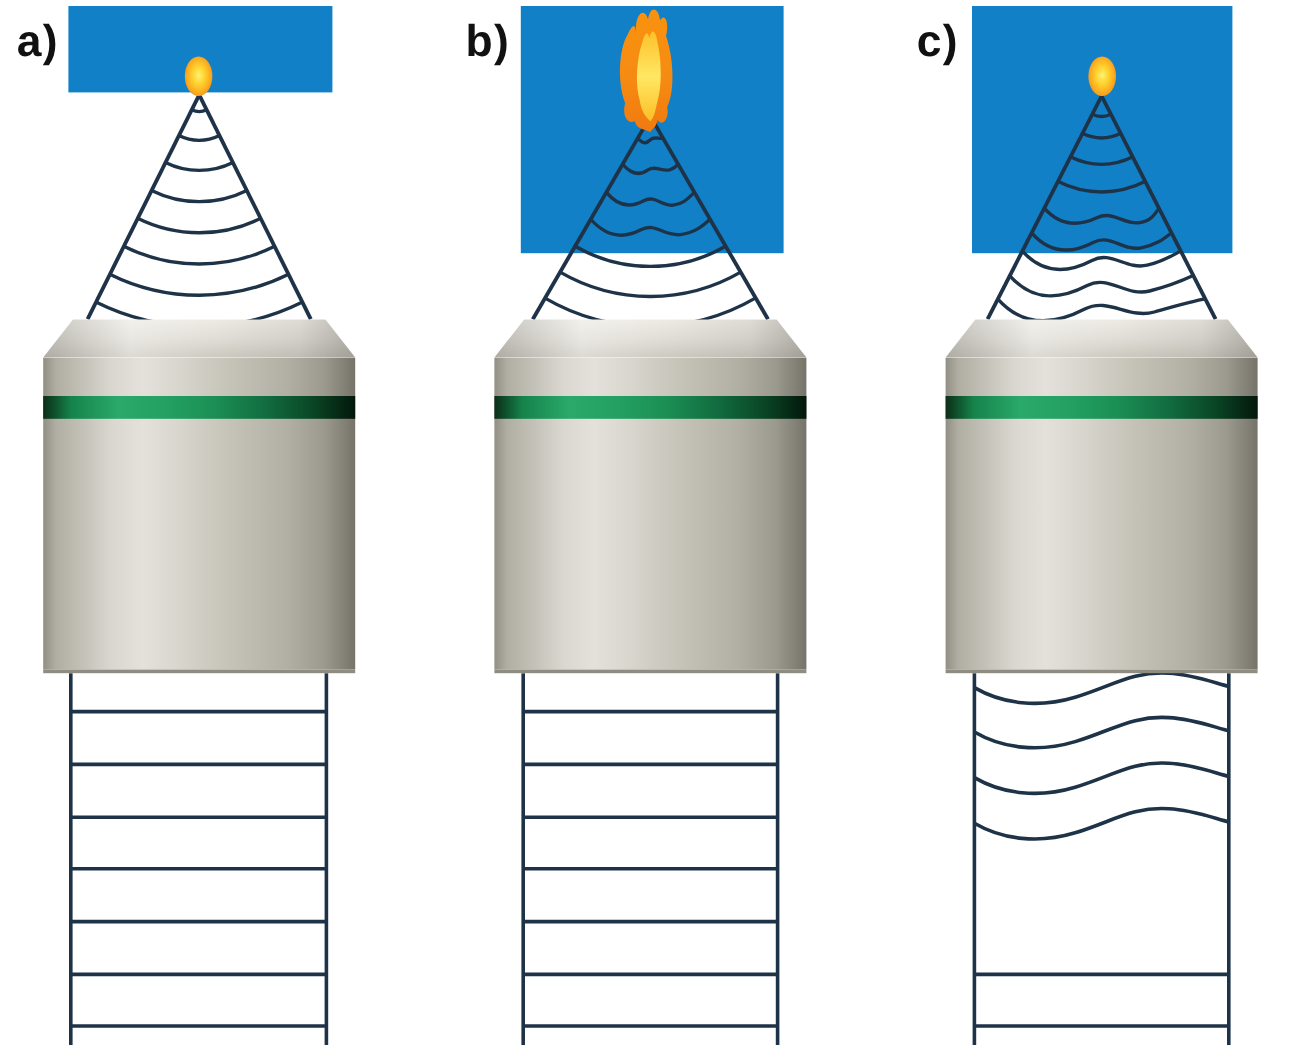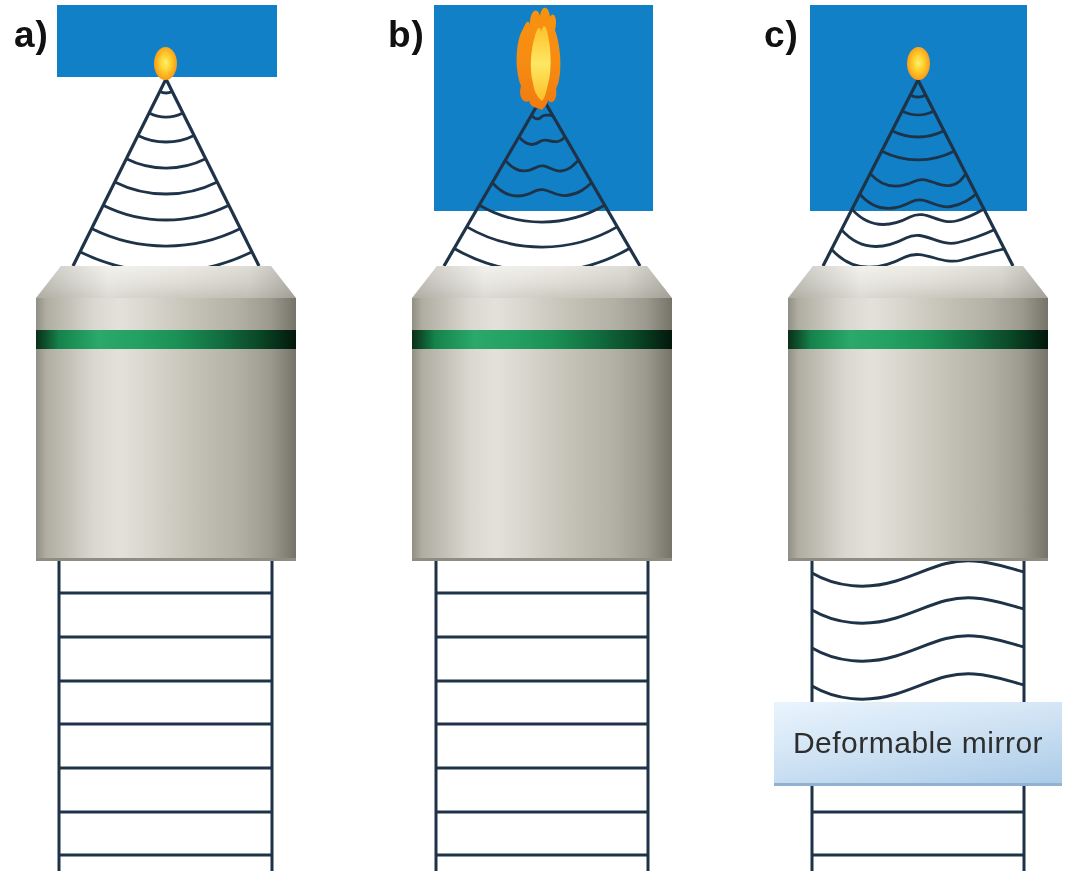--- a/index.html
+++ b/index.html
@@ -216,21 +216,18 @@
   <div class="objective-top" style="left:412px; top:266px;"></div>
   <div class="objective-body" style="left:412px; top:298px;">
     <div class="objective-band"></div>
   </div>
 
   <div class="objective-top" style="left:788px; top:266px;"></div>
   <div class="objective-body" style="left:788px; top:298px;">
     <div class="objective-band"></div>
   </div>
 
-  <div class="mirror-box">
-    <span class="mirror-label">Deformable mirror</span>
-  </div>
 
   <div class="panel-label" style="left:14px;">a)</div>
   <div class="panel-label" style="left:388px;">b)</div>
   <div class="panel-label" style="left:764px;">c)</div>
 
 </div>
 
 </body></html>

